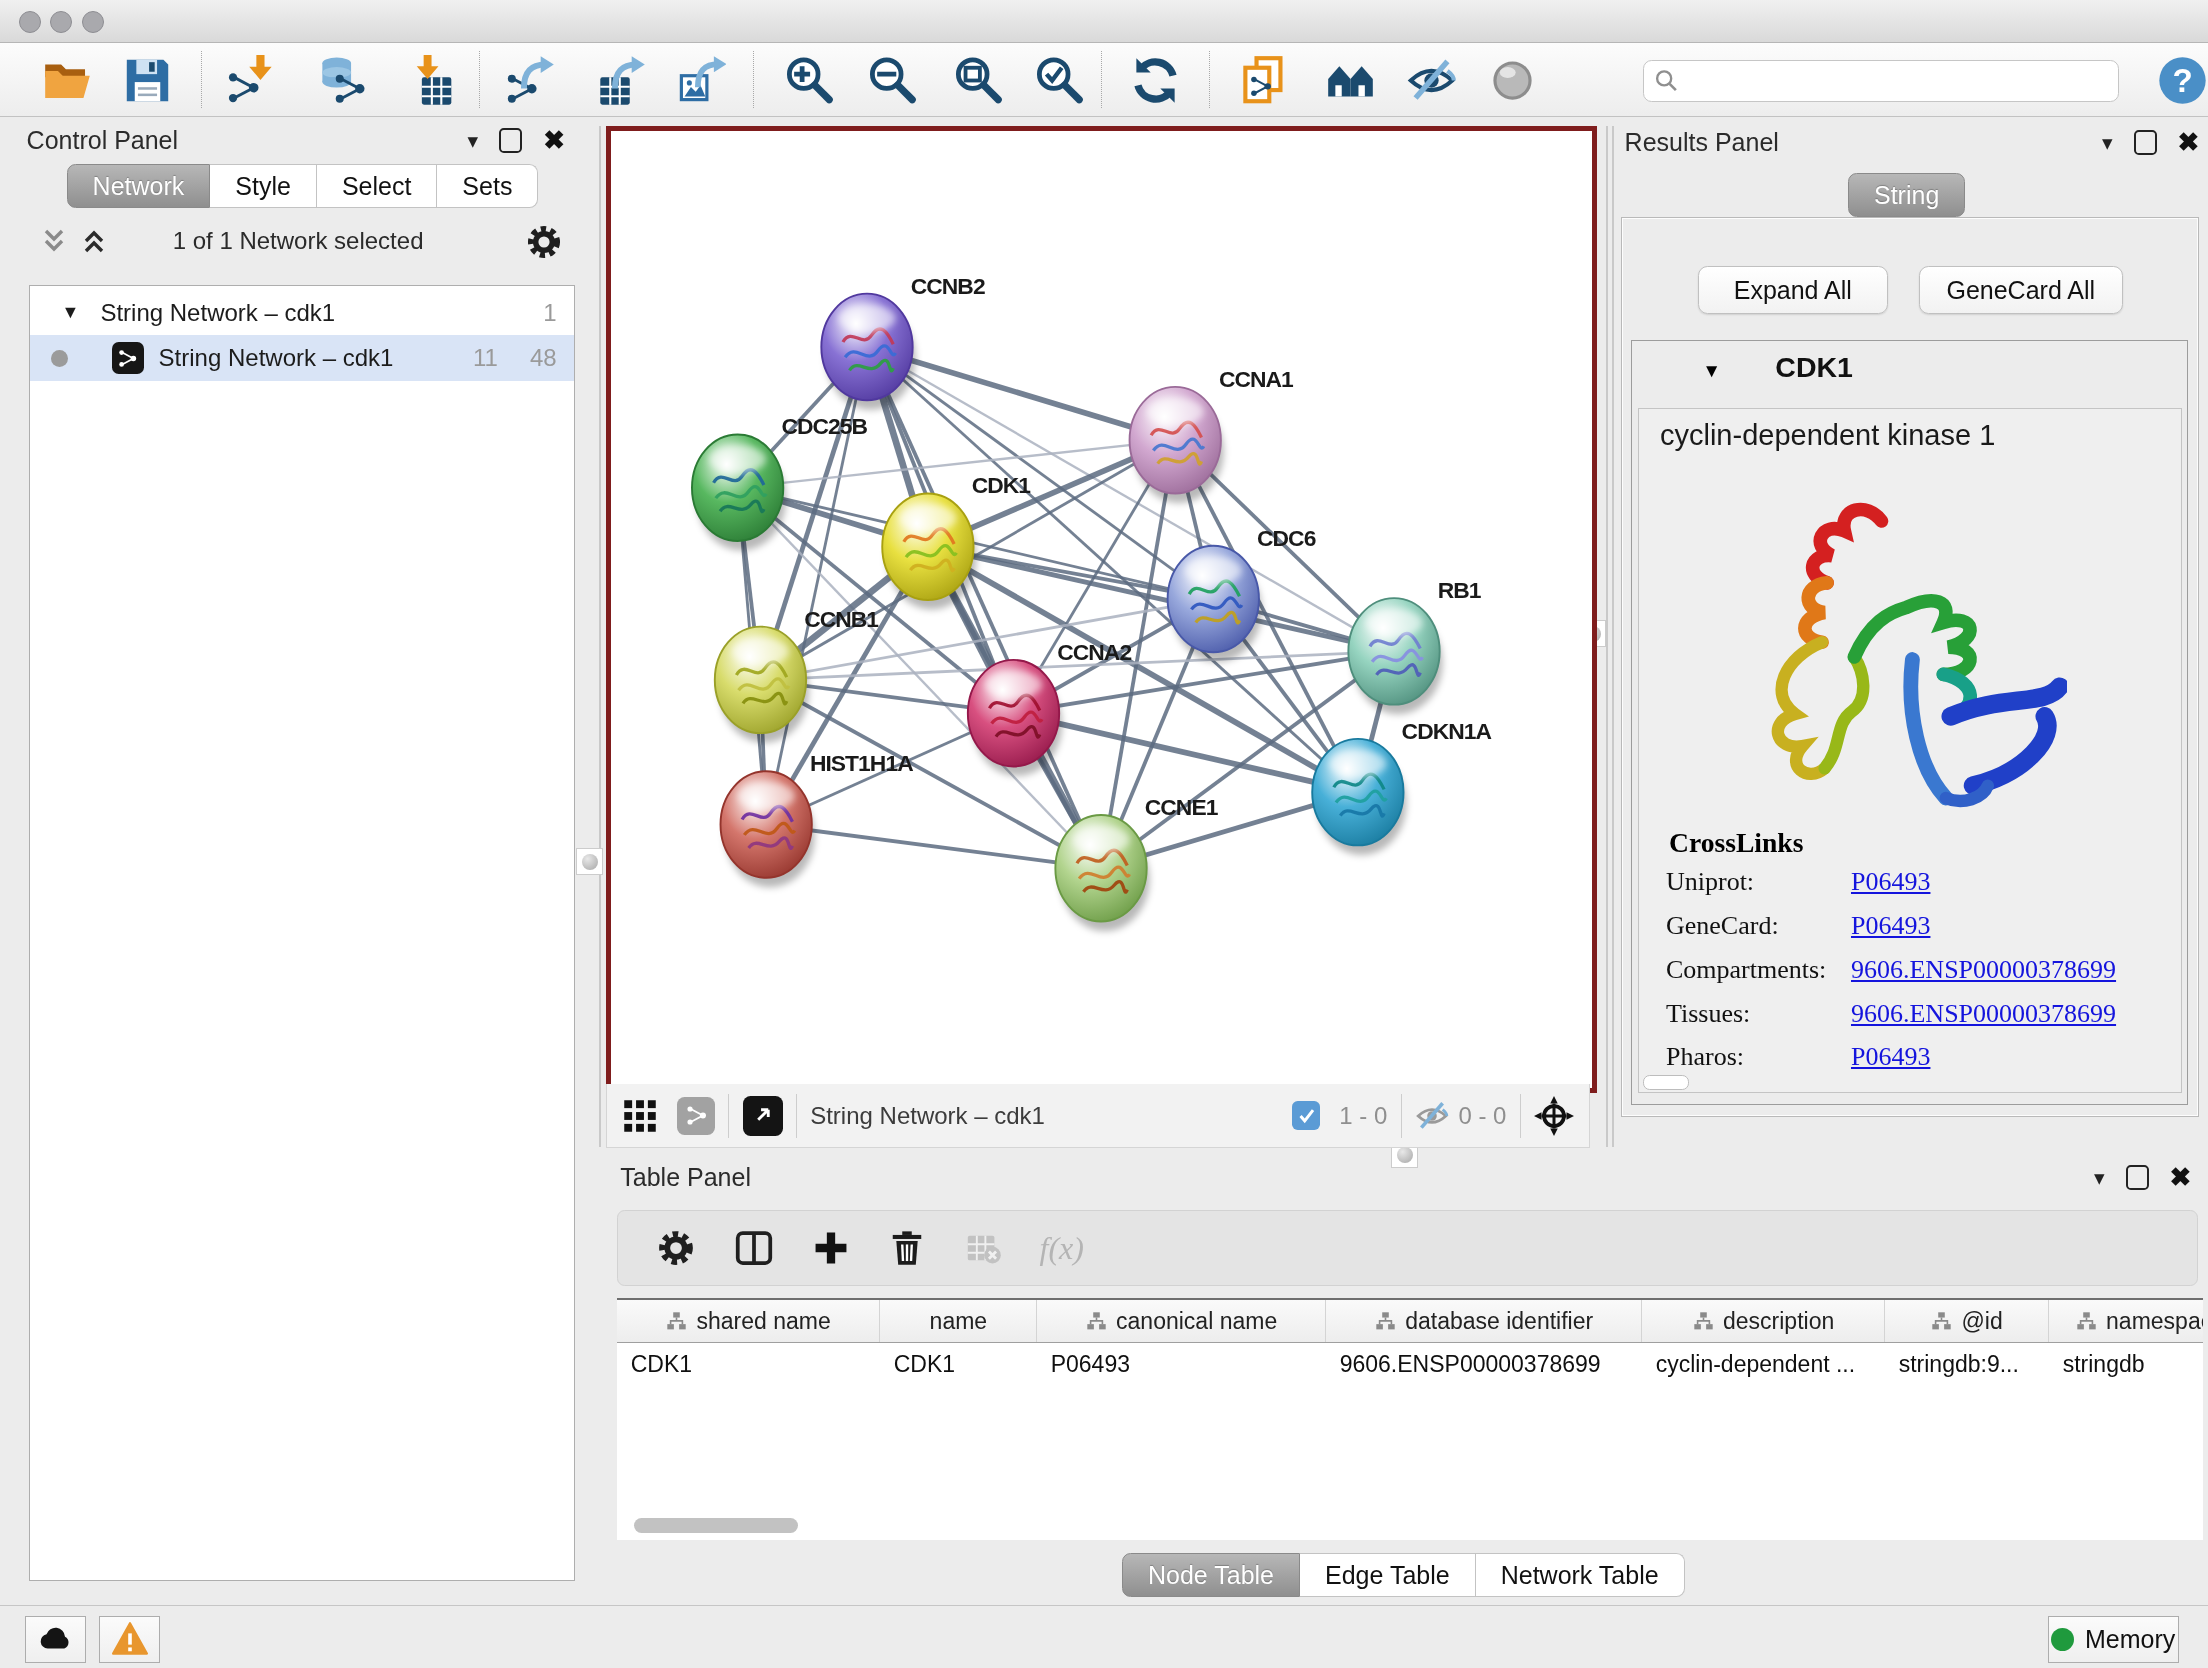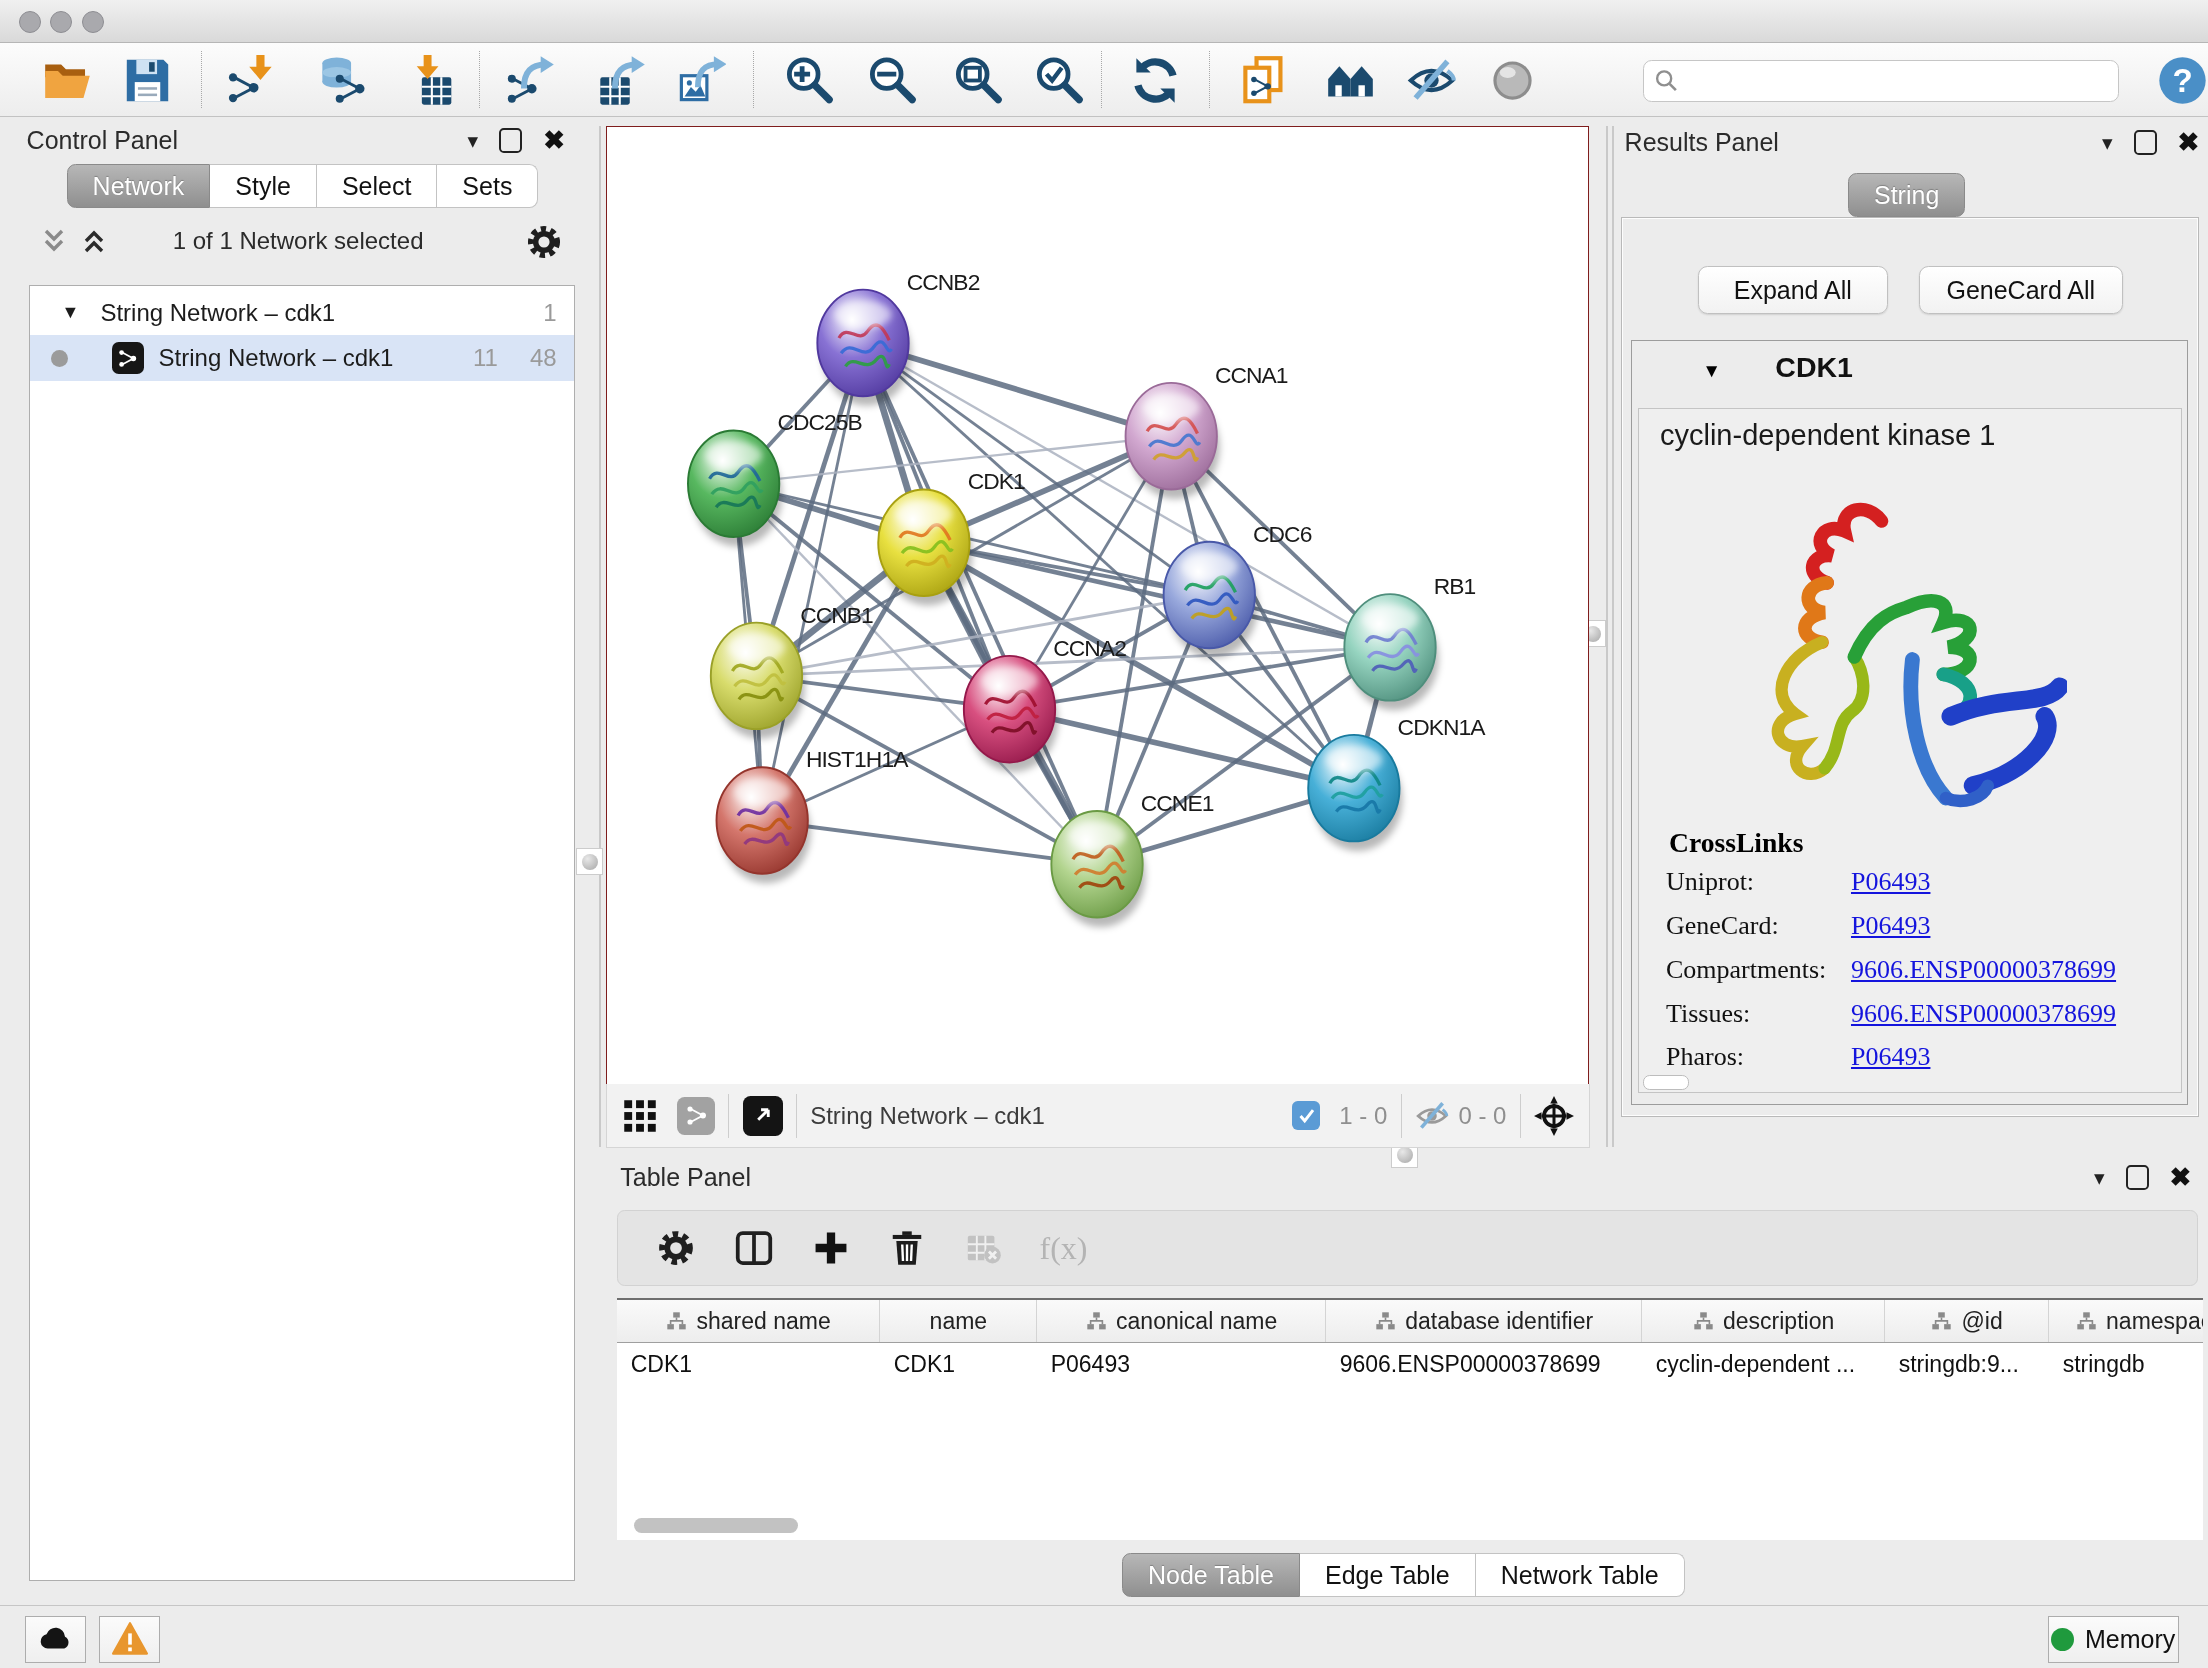--- a/index.html
+++ b/index.html
@@ -28,21 +28,21 @@
   .tab.only{border-radius:8.6px;border-left:1px solid #c3c3c3;}
   .tab.sel{background:linear-gradient(#b7b7b7,#8f8f8f);color:#fff;text-shadow:0 -1px 1px rgba(0,0,0,.25);border-color:#8a8a8a;}
   
   #control-panel{left:7.6px;top:120px;width:574px;height:1480px;}
   #cp-list{position:absolute;left:21px;top:165px;width:544px;height:1294px;background:#fff;border:1px solid #aeaeae;}
   .tree-row{position:absolute;left:0;width:100%;height:46px;display:flex;align-items:center;font-size:24px;color:#1c1c1c;}
   .tree-row.sel{background:#d9e4f6;}
   .count{color:#9a9a9a;}
   .share-app{width:32px;height:32px;border-radius:6.7px;background:#161616;display:flex;align-items:center;justify-content:center;}
   
-  #net-canvas{left:606px;top:126px;width:981px;height:957px;background:#fff;border:1px solid #7f1d1d;}
+  #net-canvas{left:606px;top:126px;width:981px;height:957px;background:#fff;border:5px solid #7f1d1d;font-weight:bold;}
   #net-statusbar{left:606px;top:1084px;width:982px;height:63px;background:#f2f2f2;border:1px solid #d5d5d5;border-top:none;display:flex;align-items:center;}
   .sb-sep{width:1px;height:44px;background:#cdcdcd;margin:0 13.3px;}
   .sb-counts{font-size:24px;color:#8f8f8f;}
   #net-title{font-size:24px;color:#3c3c3c;}
   .splitter-dot{width:25px;height:25px;background:#fff;border:1px solid #ccc;display:flex;align-items:center;justify-content:center;}
   .splitter-dot i{width:16px;height:16px;border-radius:50%;background:radial-gradient(circle at 35% 30%,#e8e8e8,#a6a6a6);display:block;}
   .vrule{position:absolute;width:1.9px;background:#c9c9c9;}
   
   #results-panel{left:1617px;top:120px;width:592px;height:1029px;}
   #rp-outer{position:absolute;left:3.8px;top:97px;width:576px;height:898px;background:#ececec;border:1.9px solid #b9b9b9;box-shadow:inset 0 0 0 1px #fdfdfd;}
@@ -55,21 +55,21 @@
   .xlink-val{color:#1414dd;text-decoration:underline;}
   
   #table-panel{left:606px;top:1155px;width:1603px;height:451px;}
   #tp-toolbar{position:absolute;left:10.5px;top:55px;width:1581px;height:76px;background:#e4e4e4;border:1px solid #d2d2d2;border-radius:7.6px;display:flex;align-items:center;gap:38px;padding-left:38px;box-sizing:border-box;}
   #tp-table{position:absolute;left:11.4px;top:143px;width:1586px;height:240px;background:#fff;border-top:2.9px solid #6e6e6e;overflow:hidden;}
   #tp-header{display:flex;height:42px;background:linear-gradient(#fafafa,#ededed);border-bottom:1.9px solid #9f9f9f;}
   .th{display:flex;align-items:center;justify-content:center;gap:9.5px;font-size:23px;color:#222;border-right:1px solid #d4d4d4;box-sizing:border-box;flex-shrink:0;}
   #tp-row{display:flex;height:42px;background:#fff;}
   .td{display:flex;align-items:center;font-size:23px;color:#101010;padding-left:13.3px;box-sizing:border-box;flex-shrink:0;}
   #hscroll{position:absolute;left:27.6px;top:363px;width:164px;height:15px;border-radius:7.6px;background:#c2c2c2;}
-  .fx{font-family:"Liberation Serif",serif;font-size:32px;color:#b4b4b4;}
+  .fx{font-family:"Liberation Serif",serif;font-style:italic;font-size:32px;color:#b4b4b4;}
   
   #bottombar{left:0;top:1605px;width:2208px;height:63px;background:#ececec;border-top:1.9px solid #c6c6c6;}
   .bbtn{position:absolute;top:9.5px;width:59px;height:45px;background:linear-gradient(#fbfbfb,#efefef);border:1.9px solid #adadad;display:flex;align-items:center;justify-content:center;}
   #memory-btn{position:absolute;right:29.5px;top:9.5px;width:129px;height:45px;background:linear-gradient(#fbfbfb,#efefef);border:1.9px solid #adadad;display:flex;align-items:center;justify-content:center;gap:11.4px;font-size:25px;color:#111;}
   #memory-dot{width:23px;height:23px;border-radius:50%;background:#1f9a3d;}
   svg{display:block;}
 </style>
 </head>
 <body>
 

